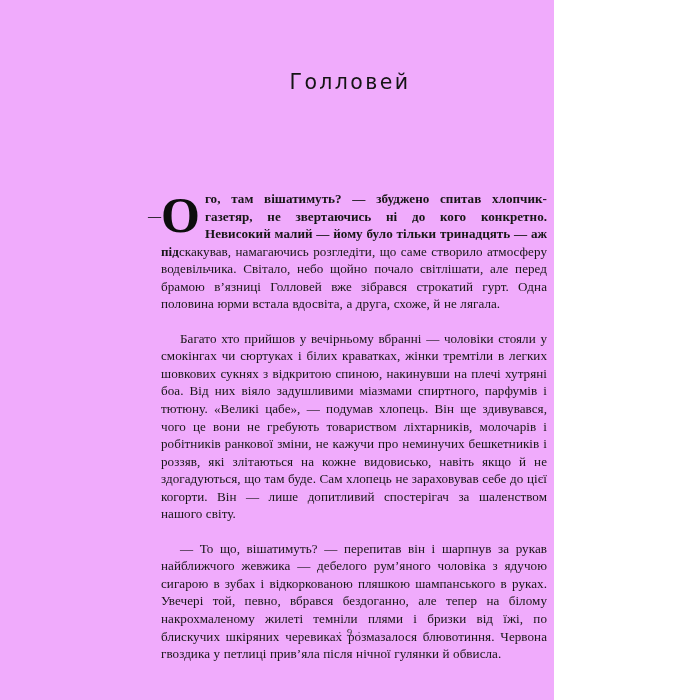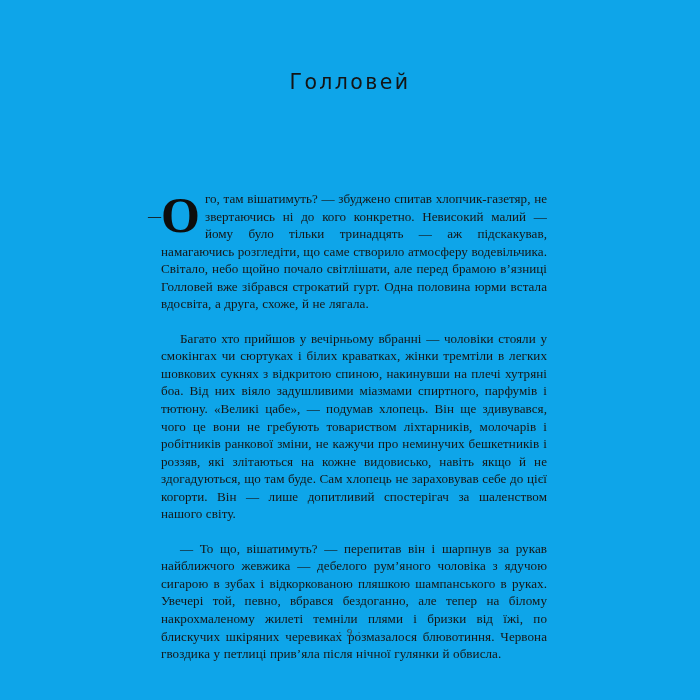--- a/index.html
+++ b/index.html
@@ -10,23 +10,23 @@
     width: 700px;
     height: 700px;
     background: #ffffff;
     font-family: "Liberation Serif", "DejaVu Serif", serif;
     color: #141414;
     overflow: hidden;
   }
 
   .page {
     position: relative;
-    width: 700px;
+    width: 554px;
     height: 700px;
-    background: #0ea5e9;
+    background: #f0abfc;
     box-sizing: border-box;
   }
 
   
   .chapter-title {
     position: absolute;
     top: 56px;
     left: 0;
     width: 700px;
     text-align: center;
@@ -87,21 +87,21 @@
     font-family: "Liberation Serif", "DejaVu Serif", serif;
     font-size: 50px;
     line-height: 40px;
     font-weight: 700;
     padding: 3px 5px 0 0;
     margin-top: 2px;
     color: #0d0d0d;
   }
 
   .lead {
-    font-weight: 400;
+    font-weight: 700;
     letter-spacing: 0.02px;
     margin-top: 46px;
   }
 
   .textblock { position: absolute; }
   .textblock-inner { position: relative; }
 
   
   .folio {
     position: absolute;

